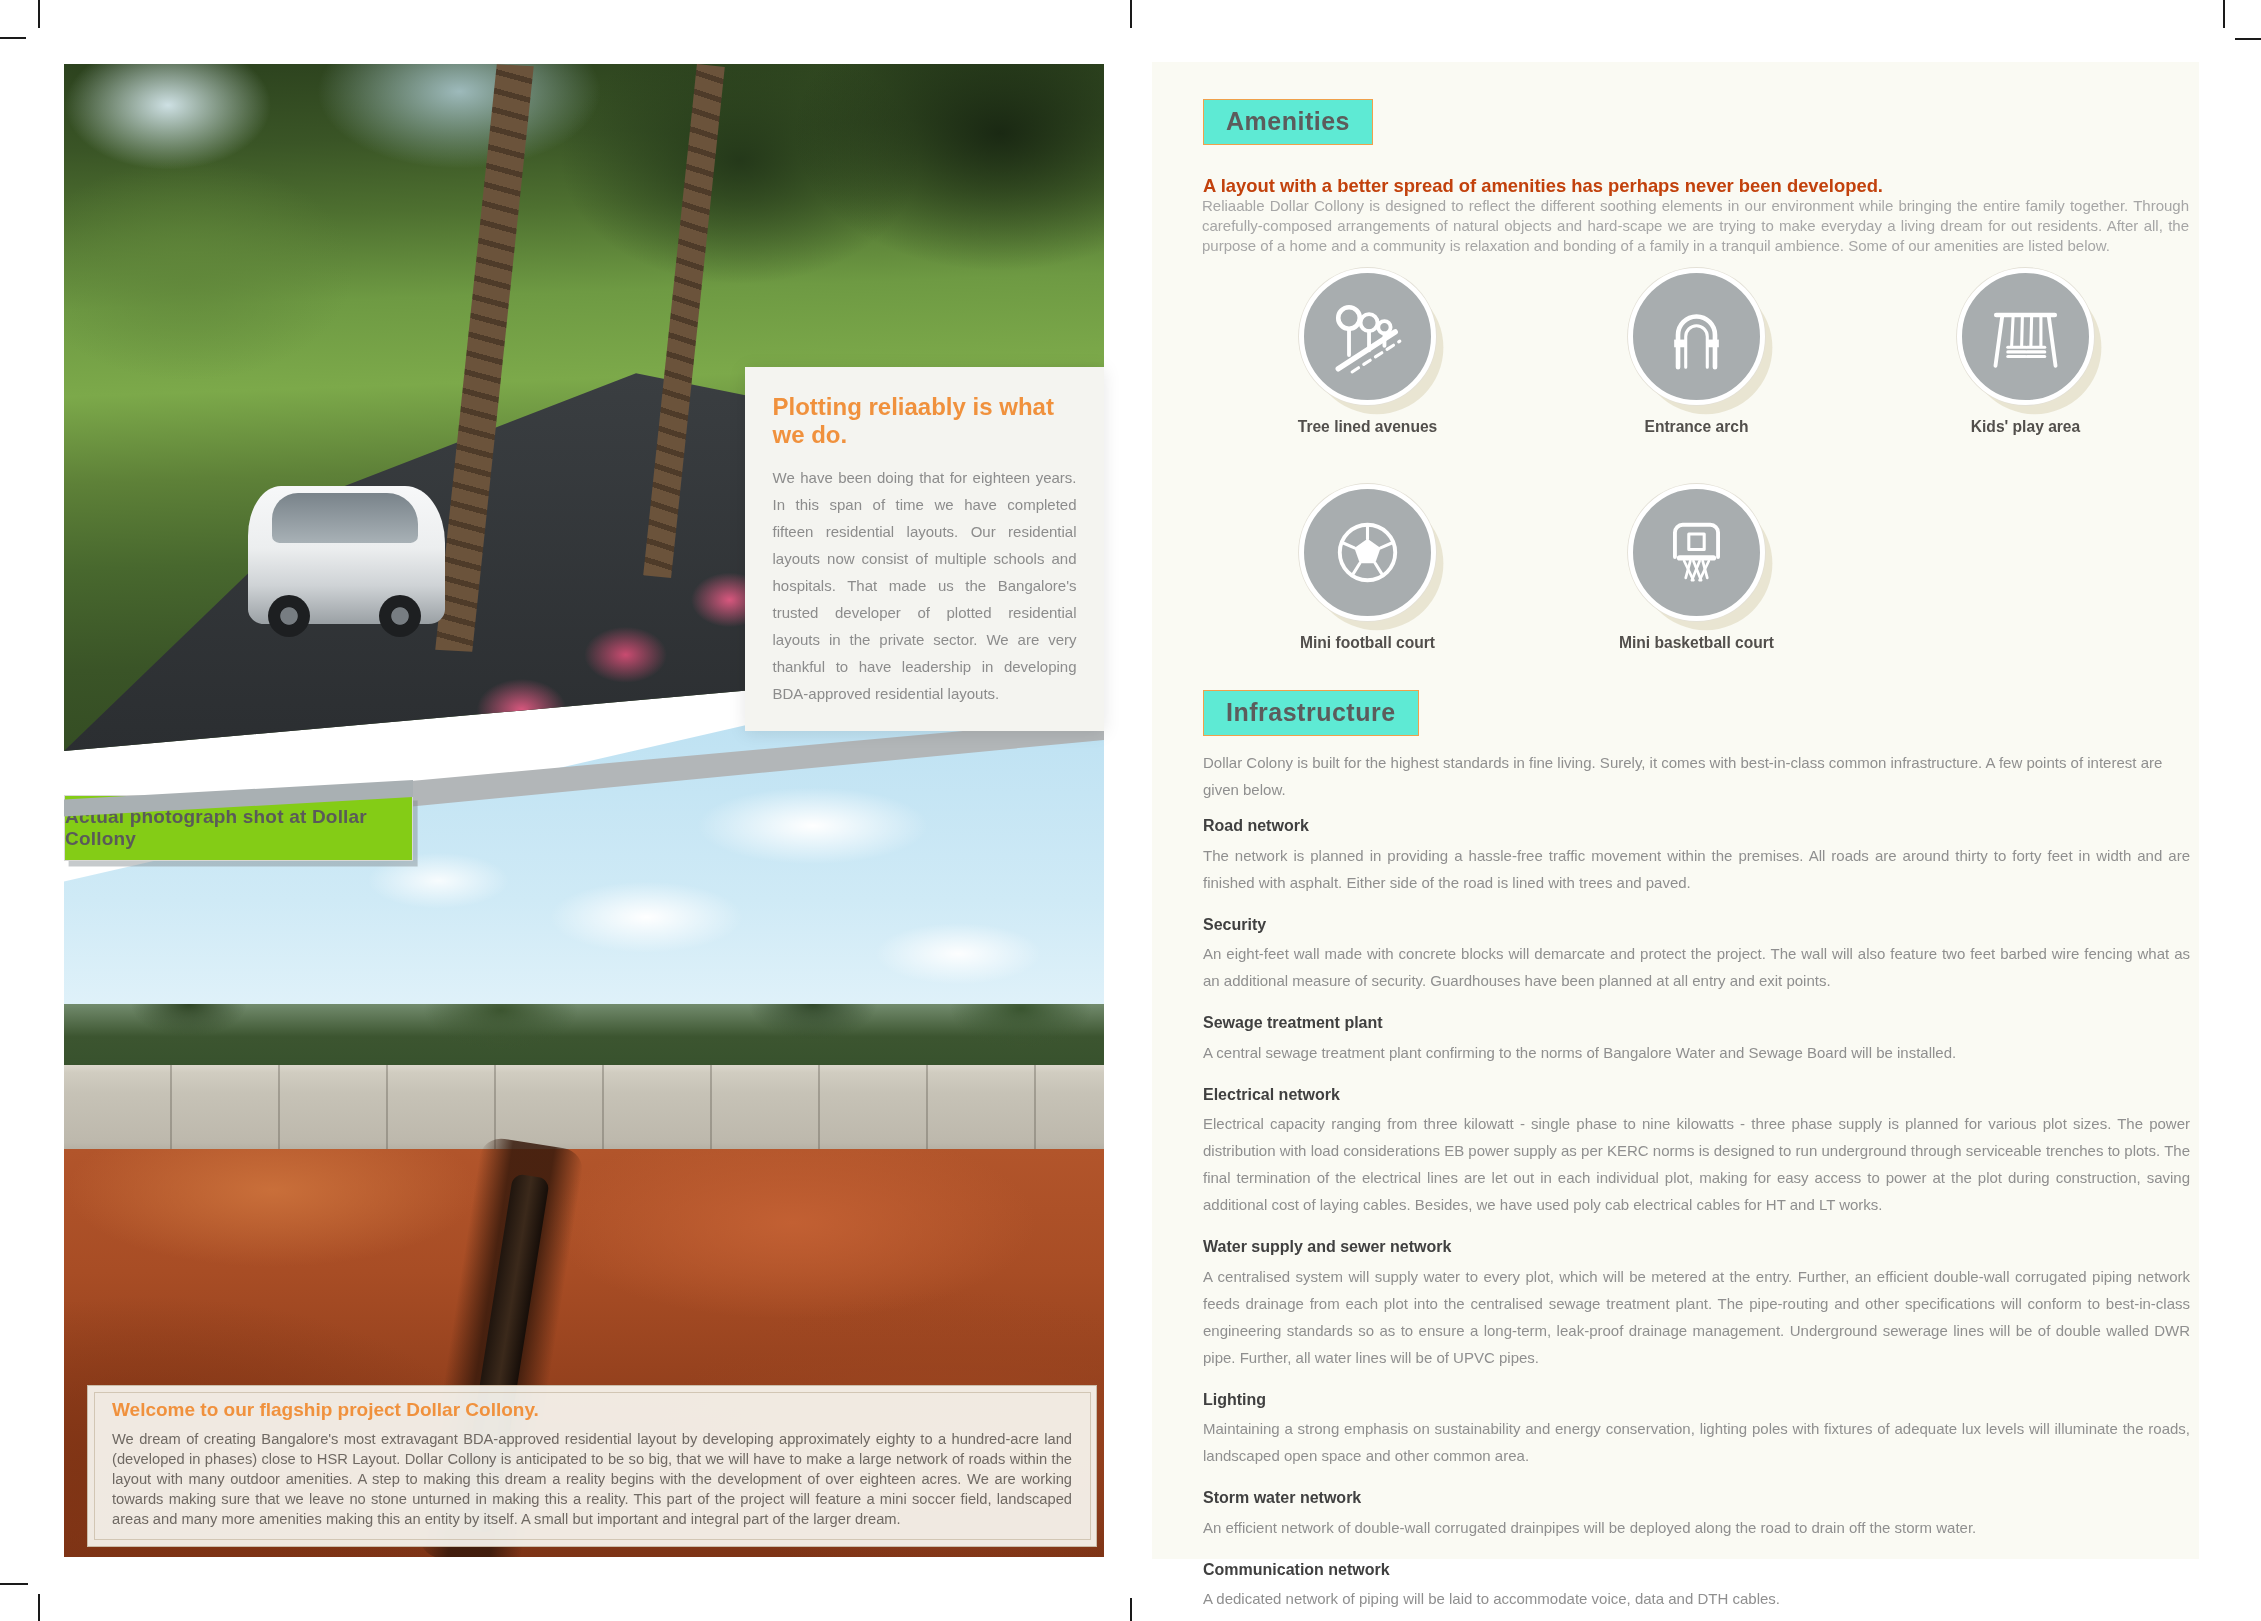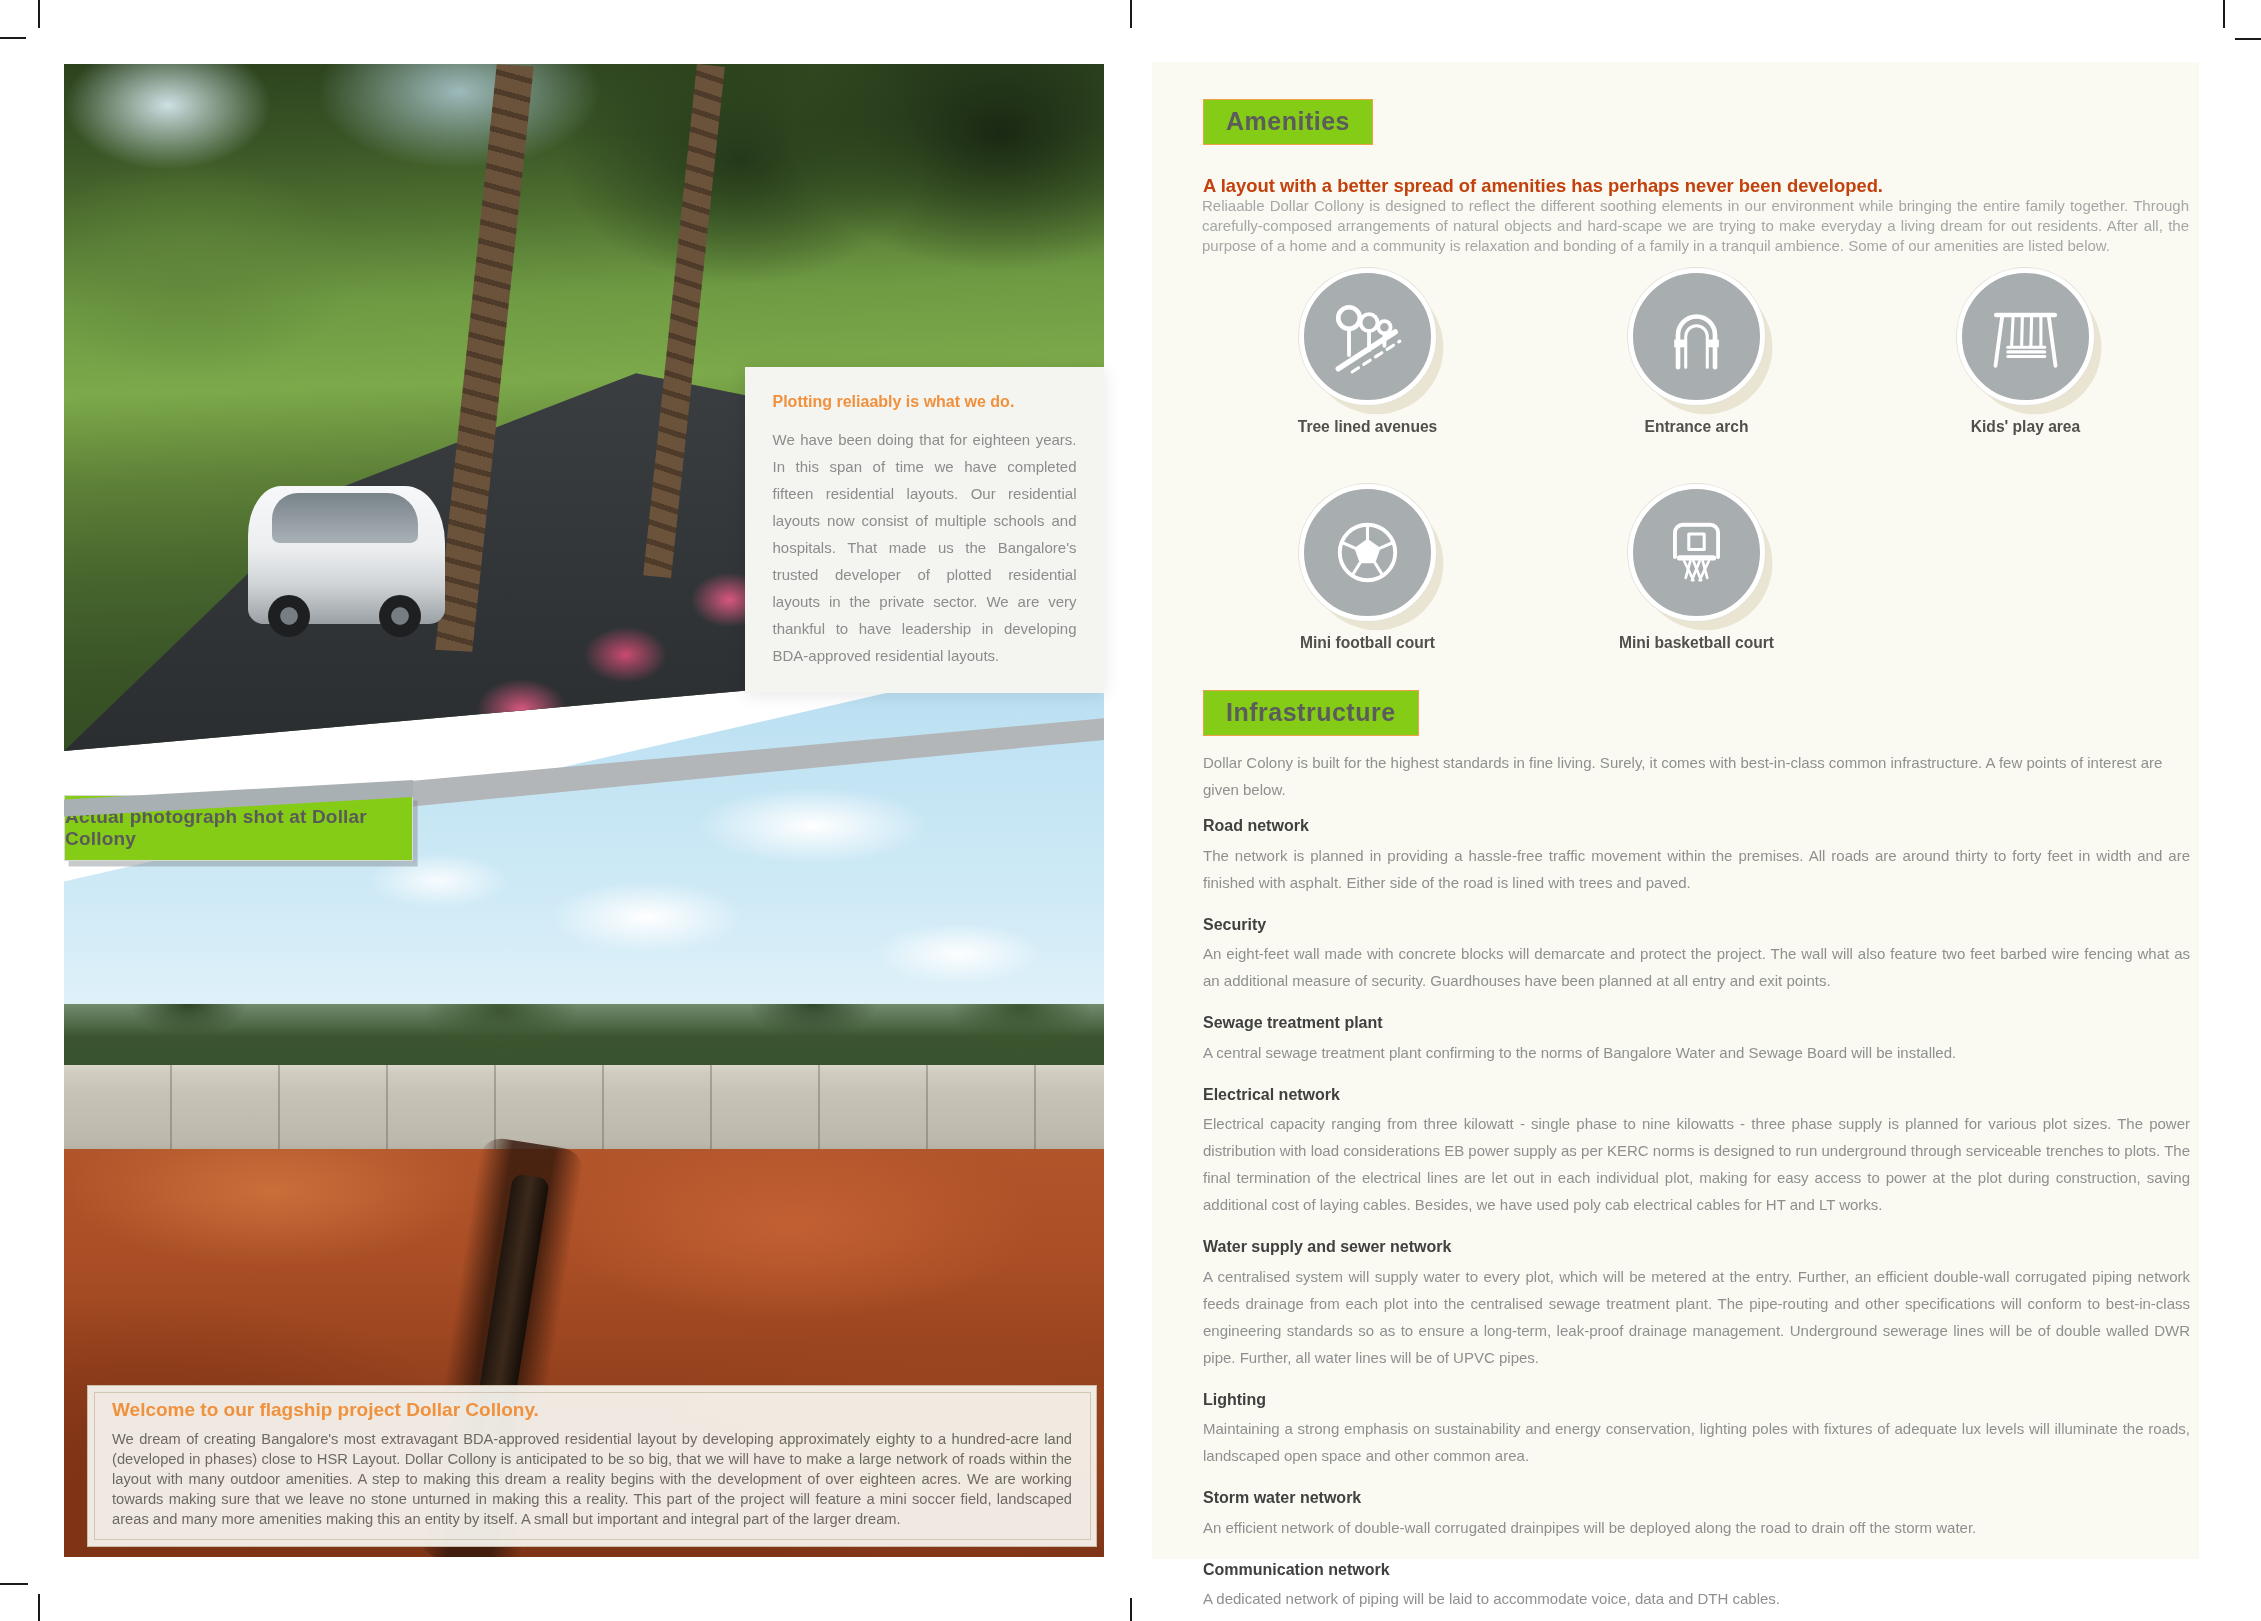--- a/index.html
+++ b/index.html
@@ -75,30 +75,30 @@
     background:linear-gradient(90deg,#1c140e,#40then 50%,#120c08);
     background:linear-gradient(90deg,#1c140e,#3a2a1c 50%,#120c08);}
   .caption-box{position:absolute;left:0;top:731px;width:347px;height:64px;z-index:6;
     background:#84cc16;border:0.9px solid #d9d9d7;box-shadow:4.6px 5.5px 0 rgba(128,137,141,.45);
     display:flex;align-items:center;justify-content:center;}
   .caption-box::before{content:"";position:absolute;left:-0.9px;right:-0.9px;top:-15.6px;height:16.5px;
     background:#a9b0b3;transform:skewY(-3.2deg);transform-origin:right;}
   .caption-text{font-size:19px;font-weight:bold;color:#5a5a5a;letter-spacing:0.2px;}
   .plot-card{position:absolute;left:681px;top:303px;width:359px;z-index:6;background:#f4f4f0;
     box-shadow:0 1.8px 16.5px rgba(0,0,0,.10);padding:26px 27.5px 24px;box-sizing:border-box;}
-  .plot-card h3{margin:0 0 14.7px;font-size:16px;color:#f0913d;}
+  .plot-card h3{margin:0 0 14.7px;font-size:24px;color:#f0913d;}
   .plot-card p{margin:0;font-size:15px;line-height:27px;color:#8c8c8c;text-align:justify;}
   .welcome-card{position:absolute;left:23px;top:1321px;width:1010px;z-index:6;box-sizing:border-box;
     background:rgba(247,244,238,.94);border:0.9px solid #cbbda9;padding:13px 24px 16.5px;}
   .welcome-card::after{content:"";position:absolute;inset:5.5px;border:0.9px solid rgba(203,189,169,.8);pointer-events:none;}
   .welcome-card h3{margin:0 0 8px;font-size:19px;color:#f0913d;}
   .welcome-card p{margin:0;font-size:14.7px;line-height:20px;color:#6f6963;text-align:justify;}
   
   .page-right{position:absolute;left:1152px;top:62px;width:1047px;height:1497px;background:#fafaf3;}
-  .sec-title{position:absolute;left:51px;display:inline-block;border:1.8px solid #f0a04b;background:#84cc16;
+  .sec-title{position:absolute;left:51px;display:inline-block;border:1.8px solid #f0a04b;background:#5eead4;
     padding:7.3px 22px;font-size:25px;font-weight:bold;color:#5c5c5c;letter-spacing:0.5px;}
   .amen-title{top:37px;}
   .amen-sub{position:absolute;left:51px;top:113px;width:987px;font-size:18.4px;font-weight:bold;color:#c2410c;}
   .amen-intro{position:absolute;left:50px;top:134px;width:987px;font-size:15px;line-height:20px;
     color:#a6a6a6;text-align:justify;}
   .amen-grid{position:absolute;left:51px;top:206px;width:987px;display:grid;
     grid-template-columns:1fr 1fr 1fr;row-gap:48px;}
   .amen-cell{display:flex;flex-direction:column;align-items:center;}
   .amen-circle{width:127px;height:127px;border-radius:50%;background:#a8adaf;border:5.5px solid #fff;
     box-shadow:0 0 0 0.9px #e3e0d6, 9.2px 11px 0 -1.8px #e9e5d2;display:flex;align-items:center;justify-content:center;}

